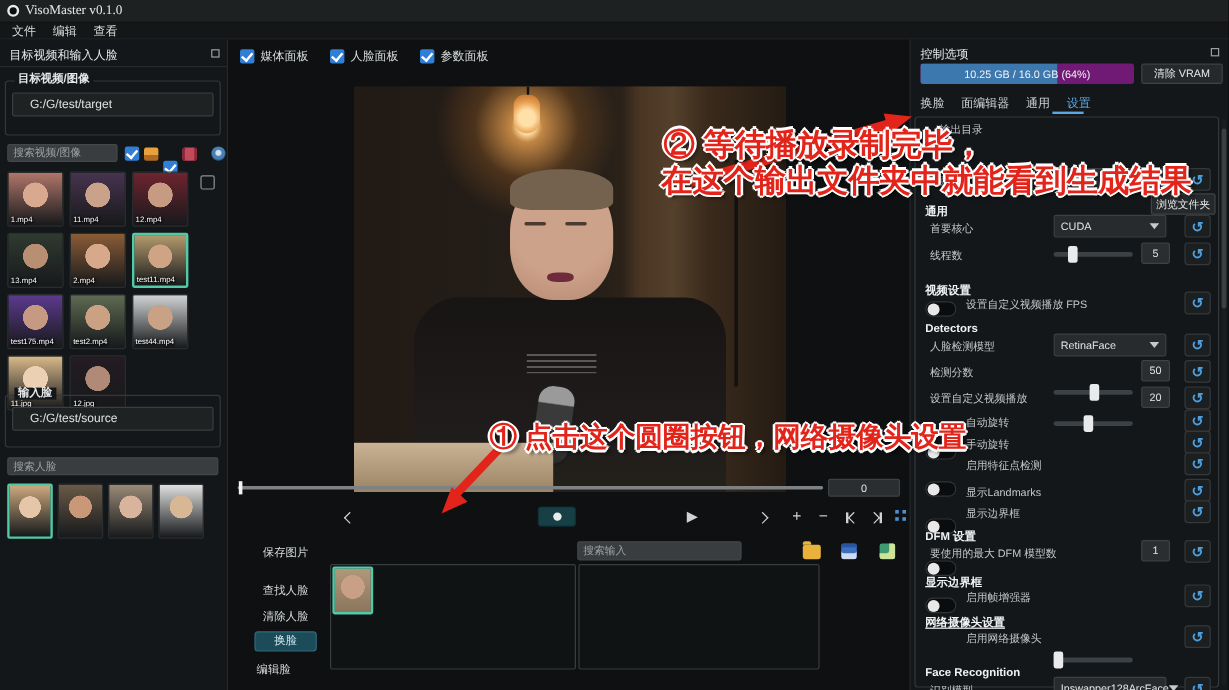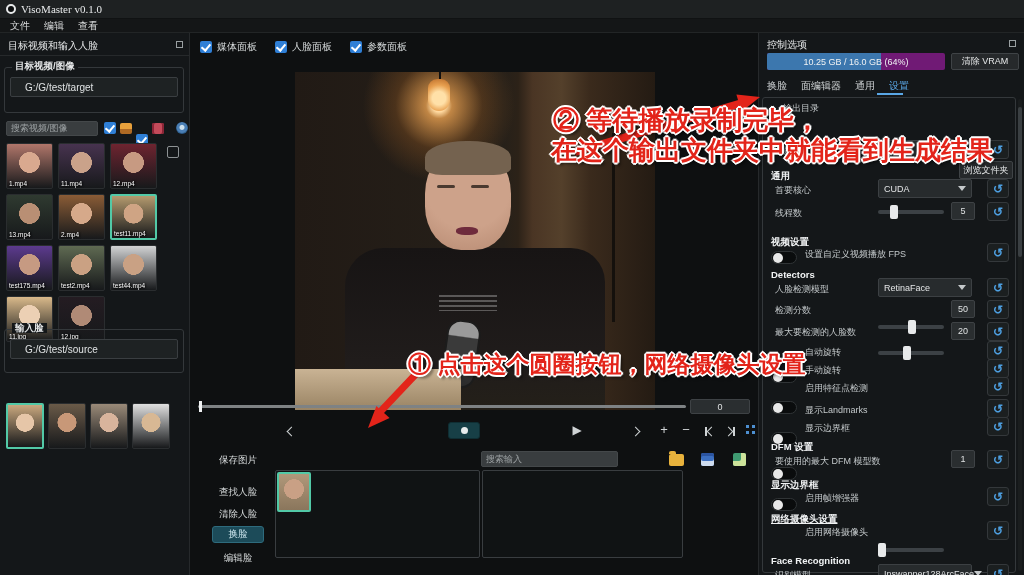--- a/index.html
+++ b/index.html
@@ -164,20 +164,21 @@
         </div>
       <div class="thumb" style="background: radial-gradient(circle at 50% 42%, rgb(176, 138, 118) 0px, rgb(176, 138, 118) 30%, rgba(0, 0, 0, 0) 31%), linear-gradient(rgb(36, 28, 34) 0%, rgb(23, 25, 27) 100%);">
           <span class="tlabel">12.jpg</span>
         </div>
     </div>
 
     <div class="abs group" style="left:4px;top:296px;width:180px;height:44px;"></div>
     <span class="abs legend" style="left:12px;top:290px;">输入脸</span>
     <input class="abs pinput" style="left: 10px; top: 306px; width: 168px; height: 20px;" value="G:/G/test/source">
 
+    <input class="abs sinput" style="left: 6px; top: 348px; width: 176px; height: 15px;" placeholder="搜索人脸">
 
     <div class="abs" style="left:6px;top:370px;width:180px;display:flex;gap:4px;">
       <div class="face sel" style="background: radial-gradient(circle at 50% 42%, rgb(230, 198, 168) 0px, rgb(230, 198, 168) 30%, rgba(0, 0, 0, 0) 31%), linear-gradient(rgb(202, 168, 126) 0%, rgb(23, 25, 27) 100%);"></div>
       <div class="face" style="background: radial-gradient(circle at 50% 42%, rgb(200, 152, 120) 0px, rgb(200, 152, 120) 30%, rgba(0, 0, 0, 0) 31%), linear-gradient(rgb(106, 90, 72) 0%, rgb(23, 25, 27) 100%);"></div>
       <div class="face" style="background: radial-gradient(circle at 50% 42%, rgb(216, 180, 156) 0px, rgb(216, 180, 156) 30%, rgba(0, 0, 0, 0) 31%), linear-gradient(rgb(154, 138, 120) 0%, rgb(23, 25, 27) 100%);"></div>
       <div class="face" style="background: radial-gradient(circle at 50% 42%, rgb(216, 184, 148) 0px, rgb(216, 184, 148) 30%, rgba(0, 0, 0, 0) 31%), linear-gradient(rgb(224, 224, 224) 0%, rgb(23, 25, 27) 100%);"></div>
     </div>
   </div>
 
   <div class="abs cp">
@@ -242,21 +243,21 @@
 
     <div class="abs bbtn" style="left:18px;top:421px;width:60px;">保存图片</div>
     <input class="abs sinput" style="left: 291px; top: 418px; width: 137px; height: 16px;" placeholder="搜索输入">
     <div class="abs ico-folder" style="left:479px;top:421px;"></div>
     <div class="abs ico-floppy" style="left:511px;top:420px;"></div>
     <div class="abs ico-saveimg" style="left:543px;top:420px;"></div>
 
     <div class="abs bbtn" style="left:18px;top:453px;width:60px;">查找人脸</div>
     <div class="abs bbtn" style="left:18px;top:475px;width:60px;">清除人脸</div>
     <div class="abs bbtn active" style="left:22px;top:493px;width:52px;height:17px;">换脸</div>
-    <div class="abs bbtn" style="left:18px;top:519px;width:60px;">编辑脸</div>
+    <div class="abs bbtn" style="left:8px;top:519px;width:60px;">编辑脸</div>
 
     <div class="abs fbox" style="left:85px;top:437px;width:205px;height:88px;"></div>
     <div class="abs" style="left:87px;top:439px;width:34px;height:40px;border:2px solid #52c9a7;border-radius:2px;background:radial-gradient(circle at 50% 42%,#c9a085 0 38%,transparent 39%),linear-gradient(180deg,#b0987a,#8a765c);"></div>
     <div class="abs fbox" style="left:292px;top:437px;width:201px;height:88px;"></div>
   </div>
 
   <div class="abs rp">
     <span class="abs phead" style="left:8px;top:5px;">控制选项</span>
     <div class="abs corner-ico" style="left:250px;top:7px;"></div>
 
@@ -316,21 +317,21 @@
         </div>
       <div class="abs rst" style="left:224px;top:180px;">↺</div>
 
       <span class="abs lbl" style="left:12px;top:206px;">检测分数</span>
       <div class="abs strack" style="left:115px;top:210px;width:66px;">
           <div class="shandle" style="left:30px;"></div>
         </div>
       <div class="abs vbox" style="left:188px;top:202px;width:24px;height:18px;">50</div>
       <div class="abs rst" style="left:224px;top:202px;">↺</div>
 
-      <span class="abs lbl" style="left:12px;top:228px;">最大要检测的人脸数</span>
+      <span class="abs lbl" style="left:12px;top:228px;">设置自定义视频播放</span>
       <div class="abs strack" style="left:115px;top:232px;width:66px;">
           <div class="shandle" style="left:25px;"></div>
         </div>
       <div class="abs vbox" style="left:188px;top:224px;width:24px;height:18px;">20</div>
       <div class="abs rst" style="left:224px;top:224px;">↺</div>
 
       <div class="abs tog" style="left:8px;top:247px;">
           <i></i>
         </div>
       <span class="abs lbl" style="left:42px;top:248px;">自动旋转</span>

